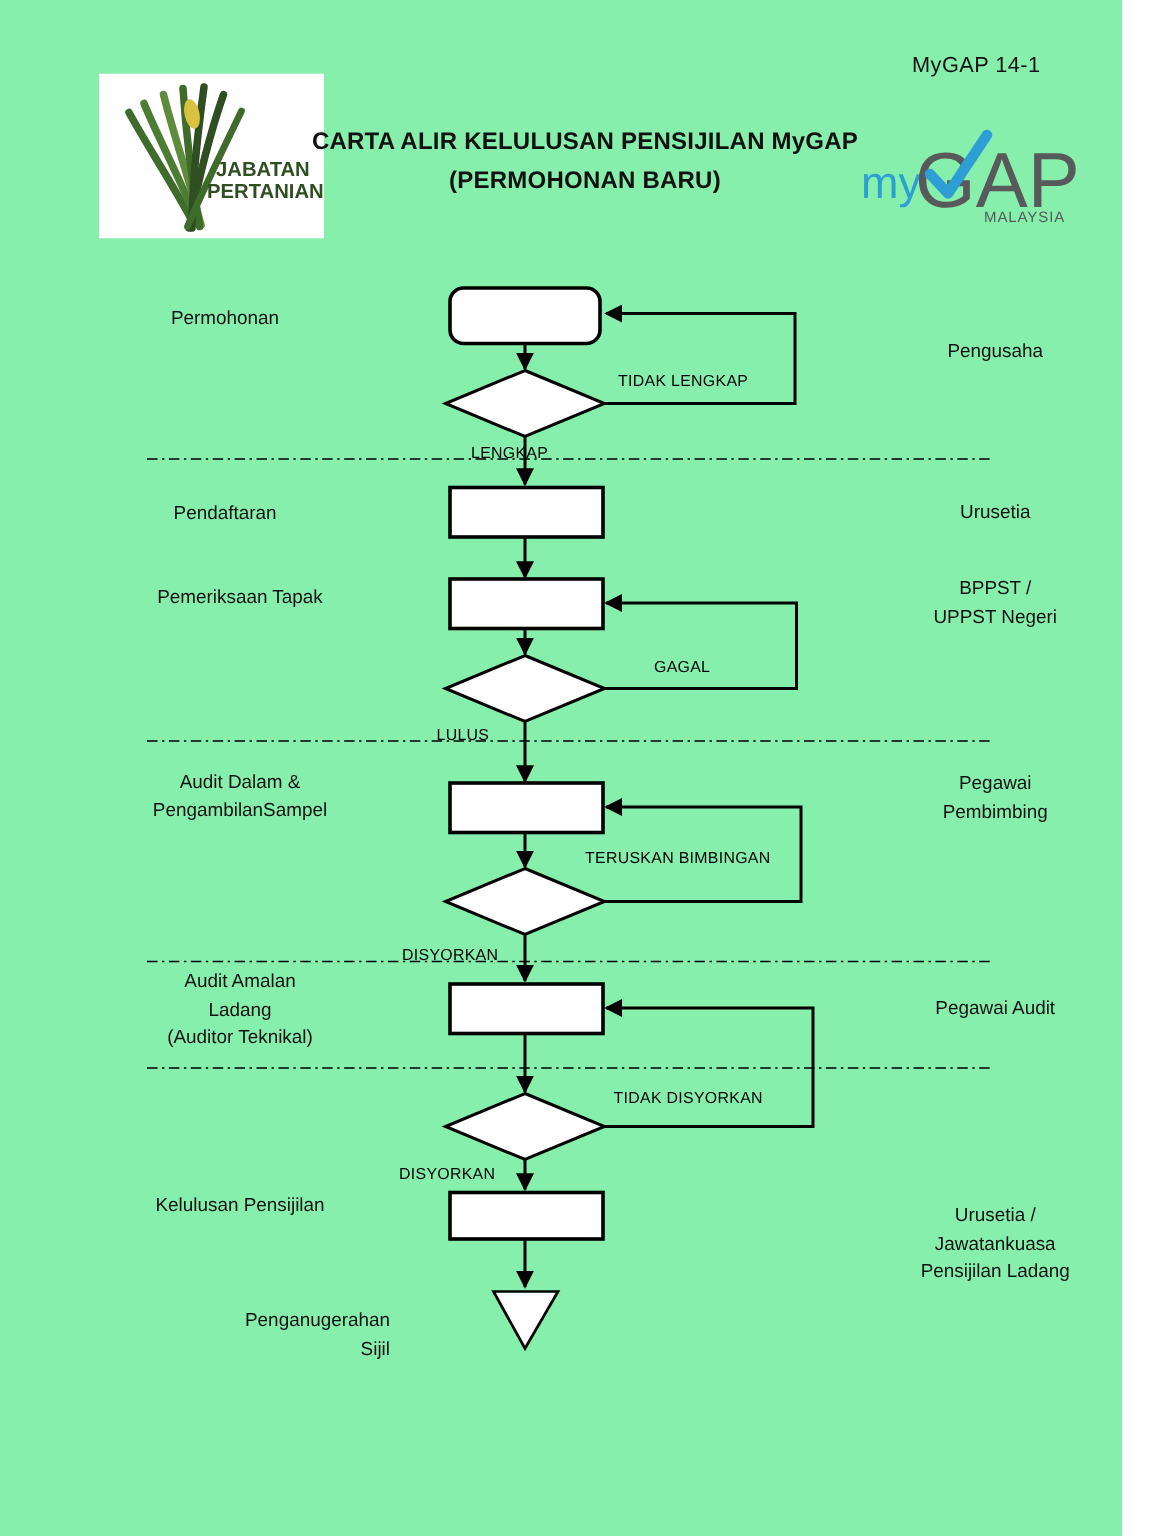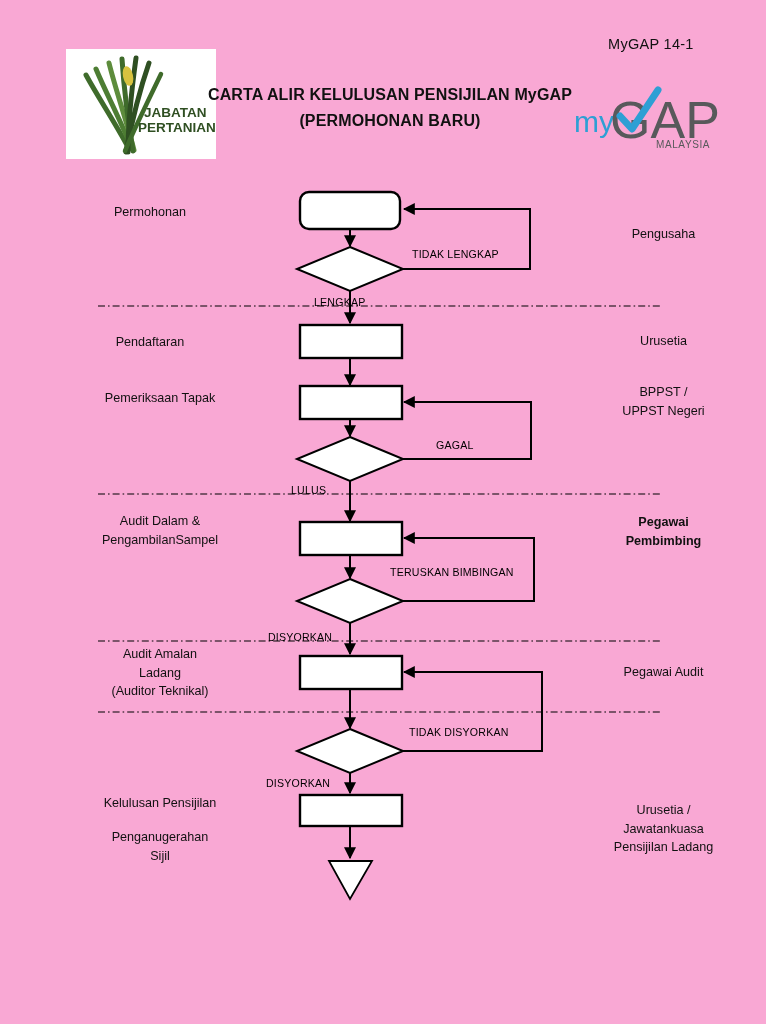--- a/index.html
+++ b/index.html
@@ -9,23 +9,22 @@
     background: #ffffff;
   }
   body {
     font-family: "Liberation Sans", sans-serif;
     color: #000000;
   }
   #page {
     position: relative;
     width: 748px;
     height: 1024px;
-    background: #f9a8d4;
+    background: #86efac;
     overflow: hidden;
-    padding-left: 18px;
   }
   .abs { position: absolute; }
 
   
   #doc-code {
     left: 608px;
     top: 36px;
     font-size: 14.5px;
     letter-spacing: 0.3px;
     color: #111;
@@ -187,31 +186,31 @@
 
   <div class="abs side-label left" style="left:60px; top:512px; width:200px;">Audit Dalam &amp;
 PengambilanSampel</div>
 
   <div class="abs side-label left" style="left:60px; top:645px; width:200px;">Audit Amalan
 Ladang
 (Auditor Teknikal)</div>
 
   <div class="abs side-label left" style="left:60px; top:794px; width:200px;">Kelulusan Pensijilan</div>
 
-  <div class="abs side-label left" style="left:60px; top:828px; width:200px;">Penganugerahan
+  <div class="abs side-label left" style="left:60px; top:871px; width:200px;text-align:right;">Penganugerahan
 Sijil</div>
 
   <div class="abs side-label right" style="left:576px; top:225px; width:175px;">Pengusaha</div>
 
   <div class="abs side-label right" style="left:576px; top:332px; width:175px;">Urusetia</div>
 
   <div class="abs side-label right" style="left:576px; top:383px; width:175px;text-align:center;">BPPST /
 UPPST Negeri</div>
 
-  <div class="abs side-label right" style="left:576px; top:513px; width:175px;font-weight:bold;">Pegawai
+  <div class="abs side-label right" style="left:576px; top:513px; width:175px;">Pegawai
 Pembimbing</div>
 
   <div class="abs side-label right" style="left:576px; top:663px; width:175px;">Pegawai Audit</div>
 
   <div class="abs side-label right" style="left:576px; top:801px; width:175px;">Urusetia /
 Jawatankuasa
 Pensijilan Ladang</div>
 
   <div class="abs edge-label" style="left:412px; top:248px;">TIDAK LENGKAP</div>
 

